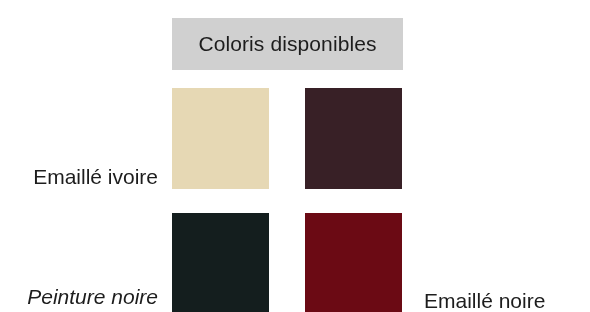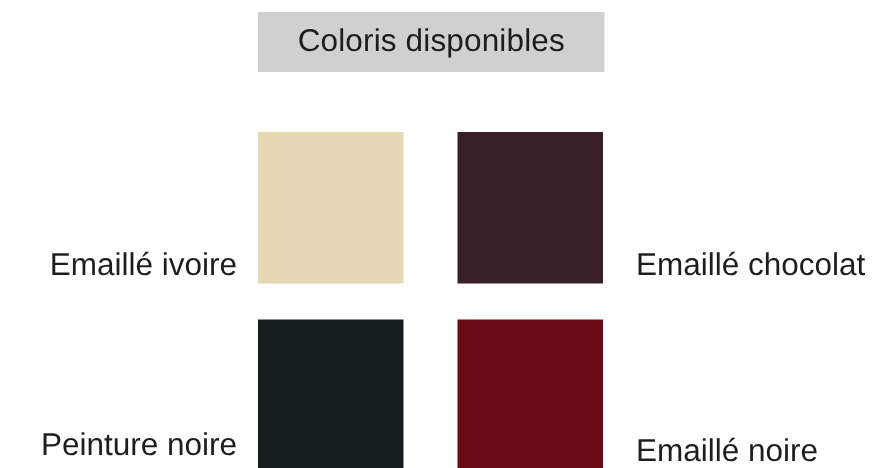--- a/index.html
+++ b/index.html
@@ -18,23 +18,23 @@
 
   #swatch-panel {
     position: absolute;
     inset: 0;
   }
 
   
   .title-band {
     position: absolute;
     left: 172px;
-    top: 8px;
+    top: 18px;
     width: 231px;
-    height: 40px;
+    height: 52px;
     background: #d0d0d0;
     display: flex;
     align-items: center;
     justify-content: center;
   }
   .title-text {
     font-size: 21px;
     color: #1d1d1d;
     letter-spacing: 0.1px;
     white-space: nowrap;
@@ -57,37 +57,36 @@
     font-size: 21px;
     color: #1d1d1d;
     white-space: nowrap;
     line-height: 1;
   }
   .label-left  { right: 432px; text-align: right; }
   .label-right { left: 424px;  text-align: left;  }
 
   .label-ivoire   { top: 166px; }
   .label-chocolat { top: 166px; }
-  .label-noire    { top: 286px; }
+  .label-noire    { top: 286px; font-style: italic; }
   .label-rouge    { top: 290px; }
 </style>
 </head>
 <body style="background-color: rgb(255, 255, 255);">
 
 <div id="swatch-panel">
 
   <div class="title-band" style="background-color: rgb(208, 208, 208);">
     <span class="title-text" style="color: rgb(29, 29, 29);">Coloris disponibles</span>
   </div>
 
   <div class="swatch swatch-ivoire" style="background-color: rgb(230, 216, 180);"></div>
   <div class="label label-left label-ivoire" style="color: rgb(29, 29, 29);">Emaillé ivoire</div>
 
   <div class="swatch swatch-chocolat" style="background-color: rgb(56, 32, 38);"></div>
-  <div class="label label-right label-chocolat" style="color: rgb(29, 29, 29);">Emaillé chocolat</div>
 
   <div class="swatch swatch-noire" style="background-color: rgb(20, 30, 30);"></div>
   <div class="label label-left label-noire" style="color: rgb(29, 29, 29);">Peinture noire</div>
 
   <div class="swatch swatch-rouge" style="background-color: rgb(107, 10, 20);"></div>
   <div class="label label-right label-rouge" style="color: rgb(29, 29, 29);">Emaillé noire</div>
 
 </div>
 
 </body></html>

